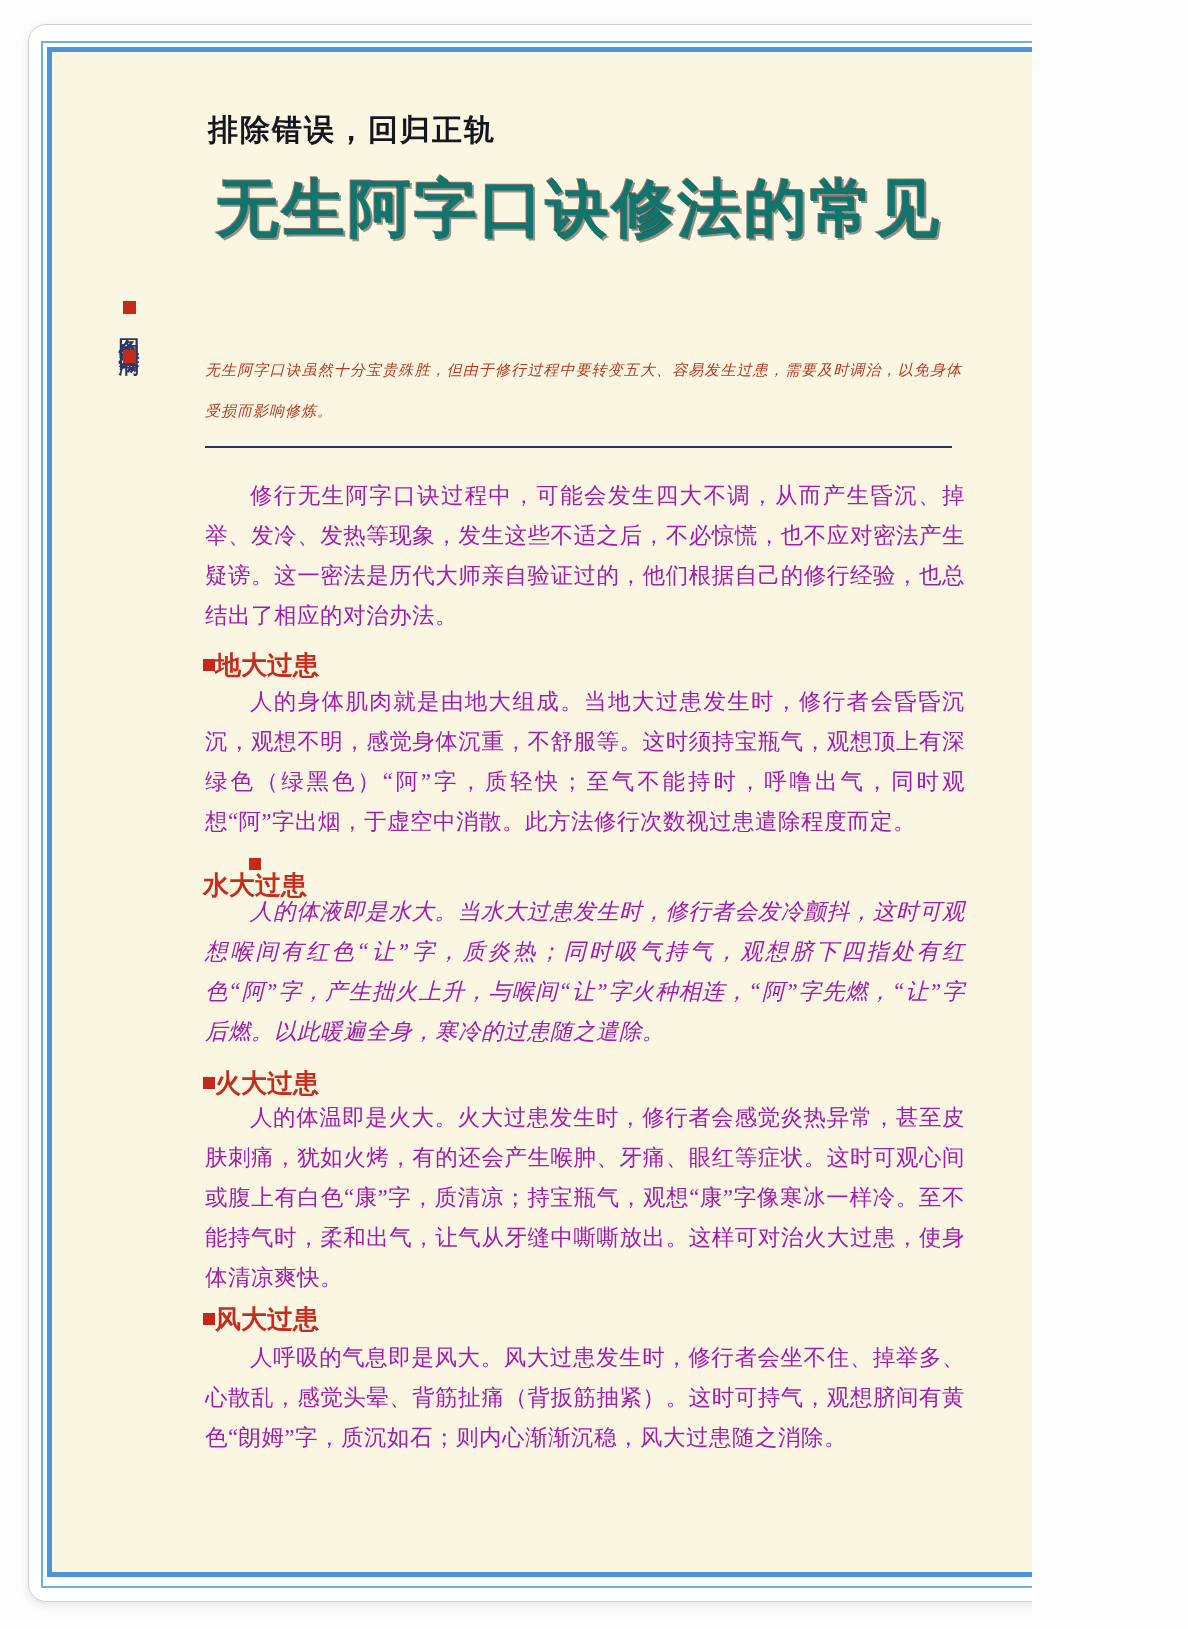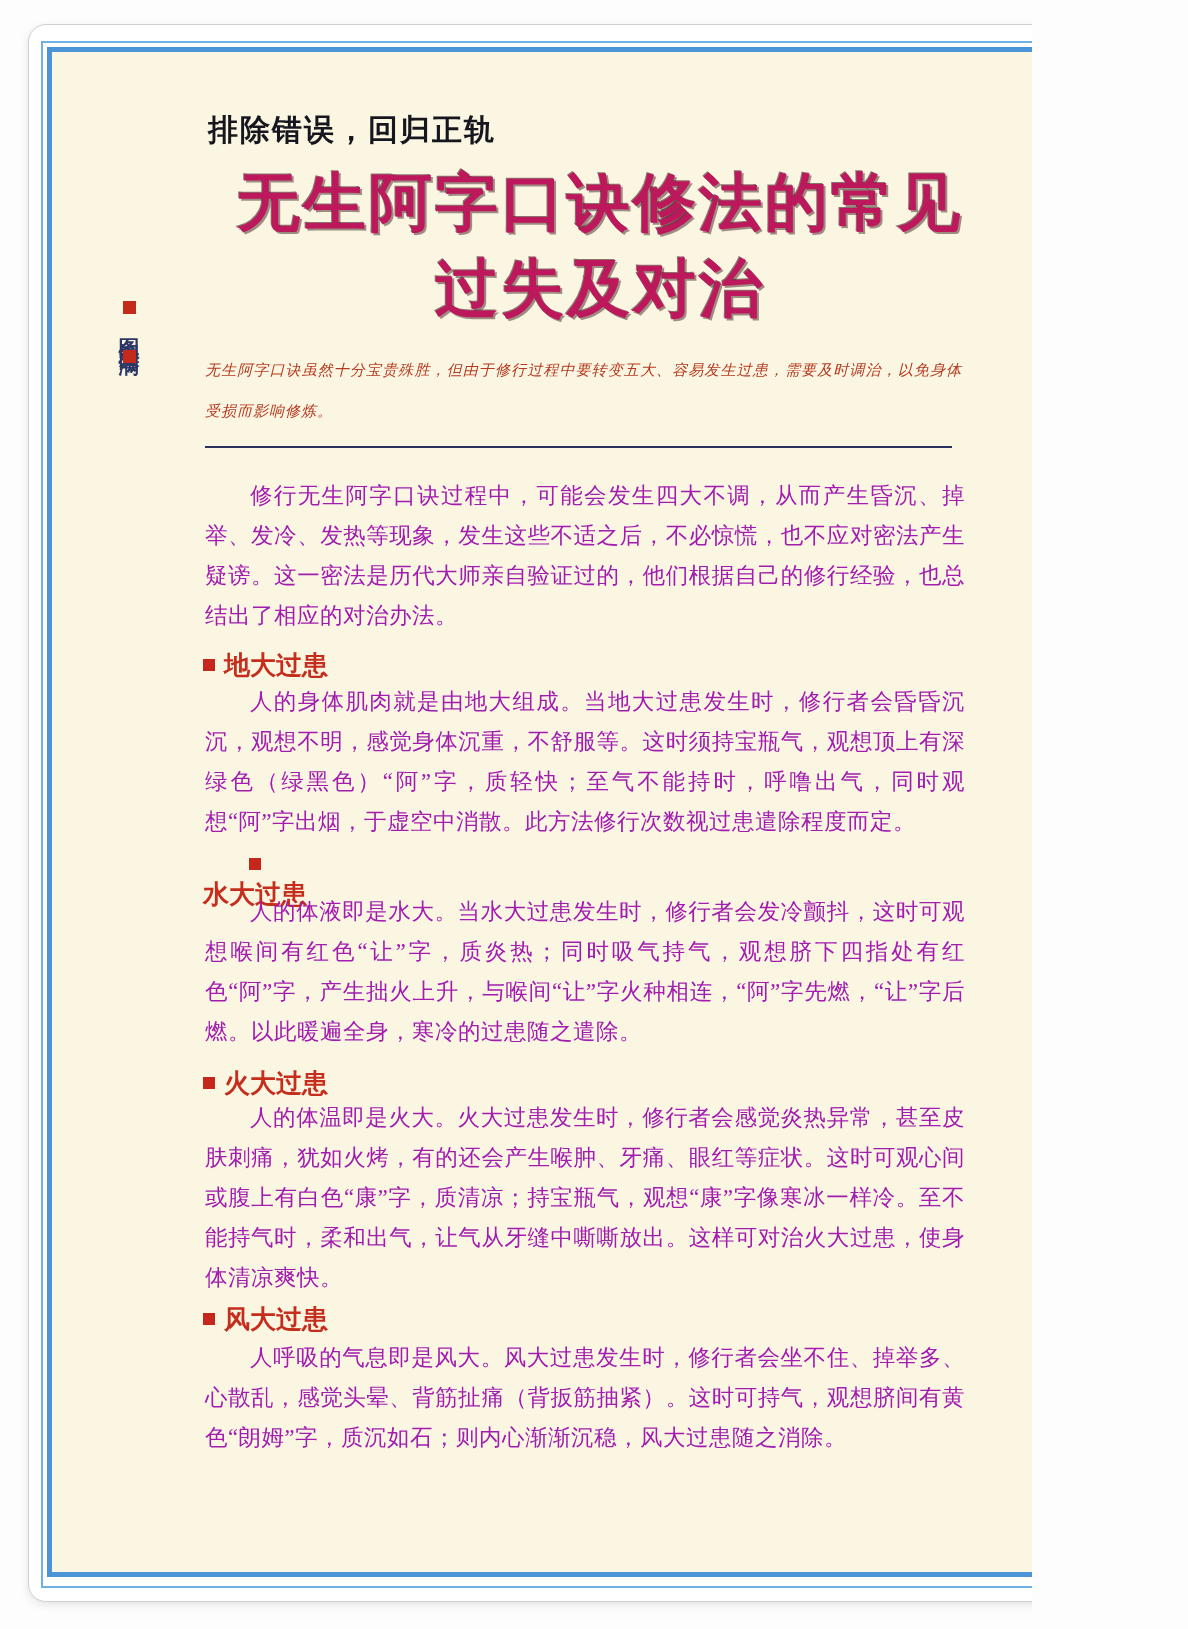--- a/index.html
+++ b/index.html
@@ -15,57 +15,57 @@
         border:5px solid #4a94d7;background:#fbf6e2;}
   
   .side{position:absolute;left:112px;top:301px;width:34px;display:flex;flex-direction:column;
         align-items:center;gap:8px;}
   .sq{width:13px;height:13px;background:#c42a1a;}
   .vtext{writing-mode:vertical-rl;text-orientation:upright;font-size:21px;letter-spacing:4px;
         color:#2d3766;font-weight:bold;}
   
   .kicker{position:absolute;left:208px;top:111px;font-family:"Liberation Sans","DejaVu Sans",sans-serif;
         font-weight:bold;font-size:30px;line-height:38px;color:#16161f;letter-spacing:2px;}
-  .title{position:absolute;left:204px;top:154px;width:780px;margin:6px;font-weight:bold;
-        font-size:63px;line-height:86px;color:#be185d;letter-spacing:3px;
-        text-shadow:2px 2px 0 rgba(43,10,12,0.45), -1px -1px 0 rgba(43,10,12,0.55);text-align:center;}
+  .title{position:absolute;left:204px;top:154px;width:780px;margin:12px;font-weight:bold;
+        font-size:63px;line-height:86px;color:#0f766e;letter-spacing:3px;
+        text-shadow:2px 2px 0 rgba(43,10,12,0.45), -1px -1px 0 rgba(43,10,12,0.55);}
   .intro{position:absolute;left:205px;top:350px;width:757px;margin:0;font-size:15px;
         line-height:41px;color:#b53a20;font-style:italic;letter-spacing:1px;text-align:justify;}
   .rule{position:absolute;left:205px;top:446px;width:747px;height:2px;background:#2c3260;
         border:none;margin:0;}
   
   .body-text{position:absolute;left:205px;width:760px;margin:0;font-size:22.5px;line-height:40px;
         color:#a21caf;text-align:justify;text-indent:2em;letter-spacing:0.5px;}
   .lead{top:476px;}
-  .sec-head{position:absolute;left:203px;margin:0;display:flex;align-items:center;gap:9px;
+  .sec-head{position:absolute;left:203px;margin:0;display:flex;align-items:center;
         color:#c52d1d;font-size:26px;line-height:30px;font-weight:bold;
         font-family:"Liberation Sans","DejaVu Sans",sans-serif;}
   .sec-head .bullet{width:12px;height:12px;background:#c5271c;flex:0 0 auto;}
   .h1{top:650px;} .b1{top:682px;}
-  .h2{top:858px;flex-direction:column;} .b2{top:892px;}
+  .h2{top:858px;flex-direction:column;} .b2{top:892px;font-style:italic;}
   .h3{top:1068px;} .b3{top:1098px;}
   .h4{top:1304px;} .b4{top:1338px;}
 </style>
 </head>
 <body>
 
 <div class="page">
   <div class="card"></div>
   <div class="frame-thin"></div>
   <div class="frame-thick"></div>
 
   <aside class="side">
     <span class="sq"></span>
     <div class="vtext">图解大圆满</div>
     <span class="sq"></span>
   </aside>
 
   <div class="kicker">排除错误，回归正轨</div>
 
-  <h1 class="title"><span>无生阿字口诀修法的常见</span><br><span>过失及对治</span></h1>
+  <h1 class="title"><span>无生阿字口诀修法的常见</span><br></h1>
 
   <p class="intro">无生阿字口诀虽然十分宝贵殊胜，但由于修行过程中要转变五大、容易发生过患，需要及时调治，以免身体受损而影响修炼。</p>
 
   <div class="rule"></div>
 
   <p class="body-text lead">修行无生阿字口诀过程中，可能会发生四大不调，从而产生昏沉、掉举、发冷、发热等现象，发生这些不适之后，不必惊慌，也不应对密法产生疑谤。这一密法是历代大师亲自验证过的，他们根据自己的修行经验，也总结出了相应的对治办法。</p>
 
   <h2 class="sec-head h1">
       <span class="bullet"></span>
       <span>地大过患</span>

